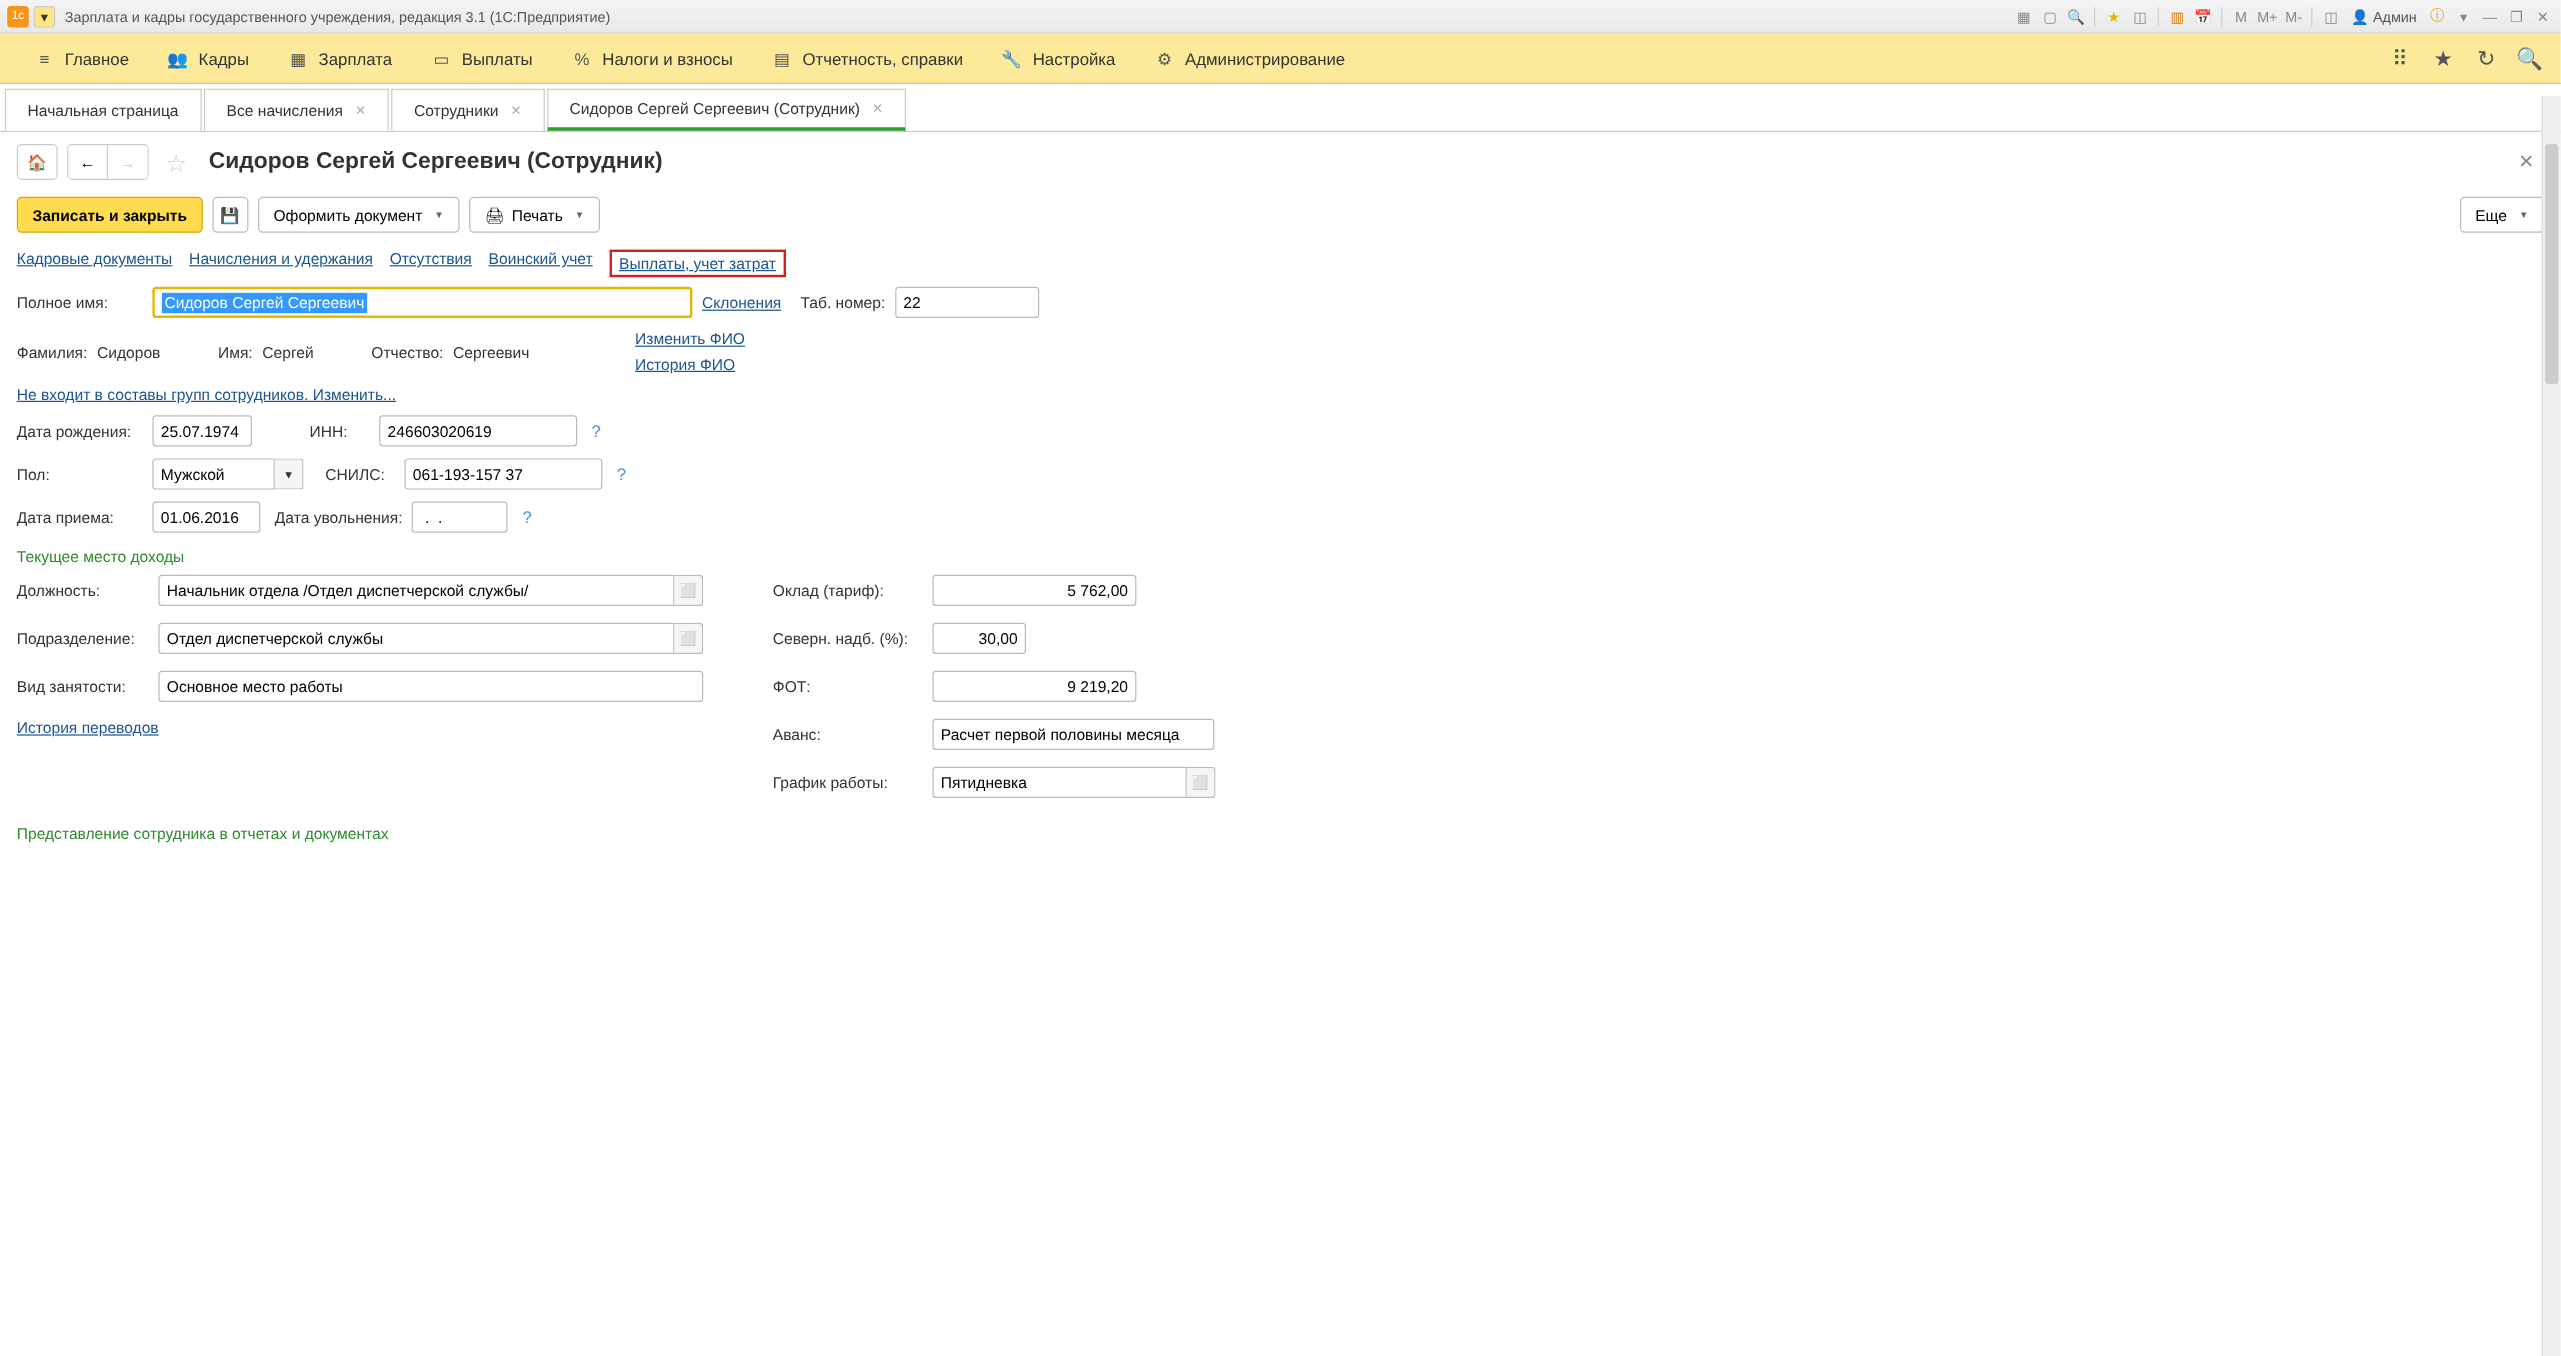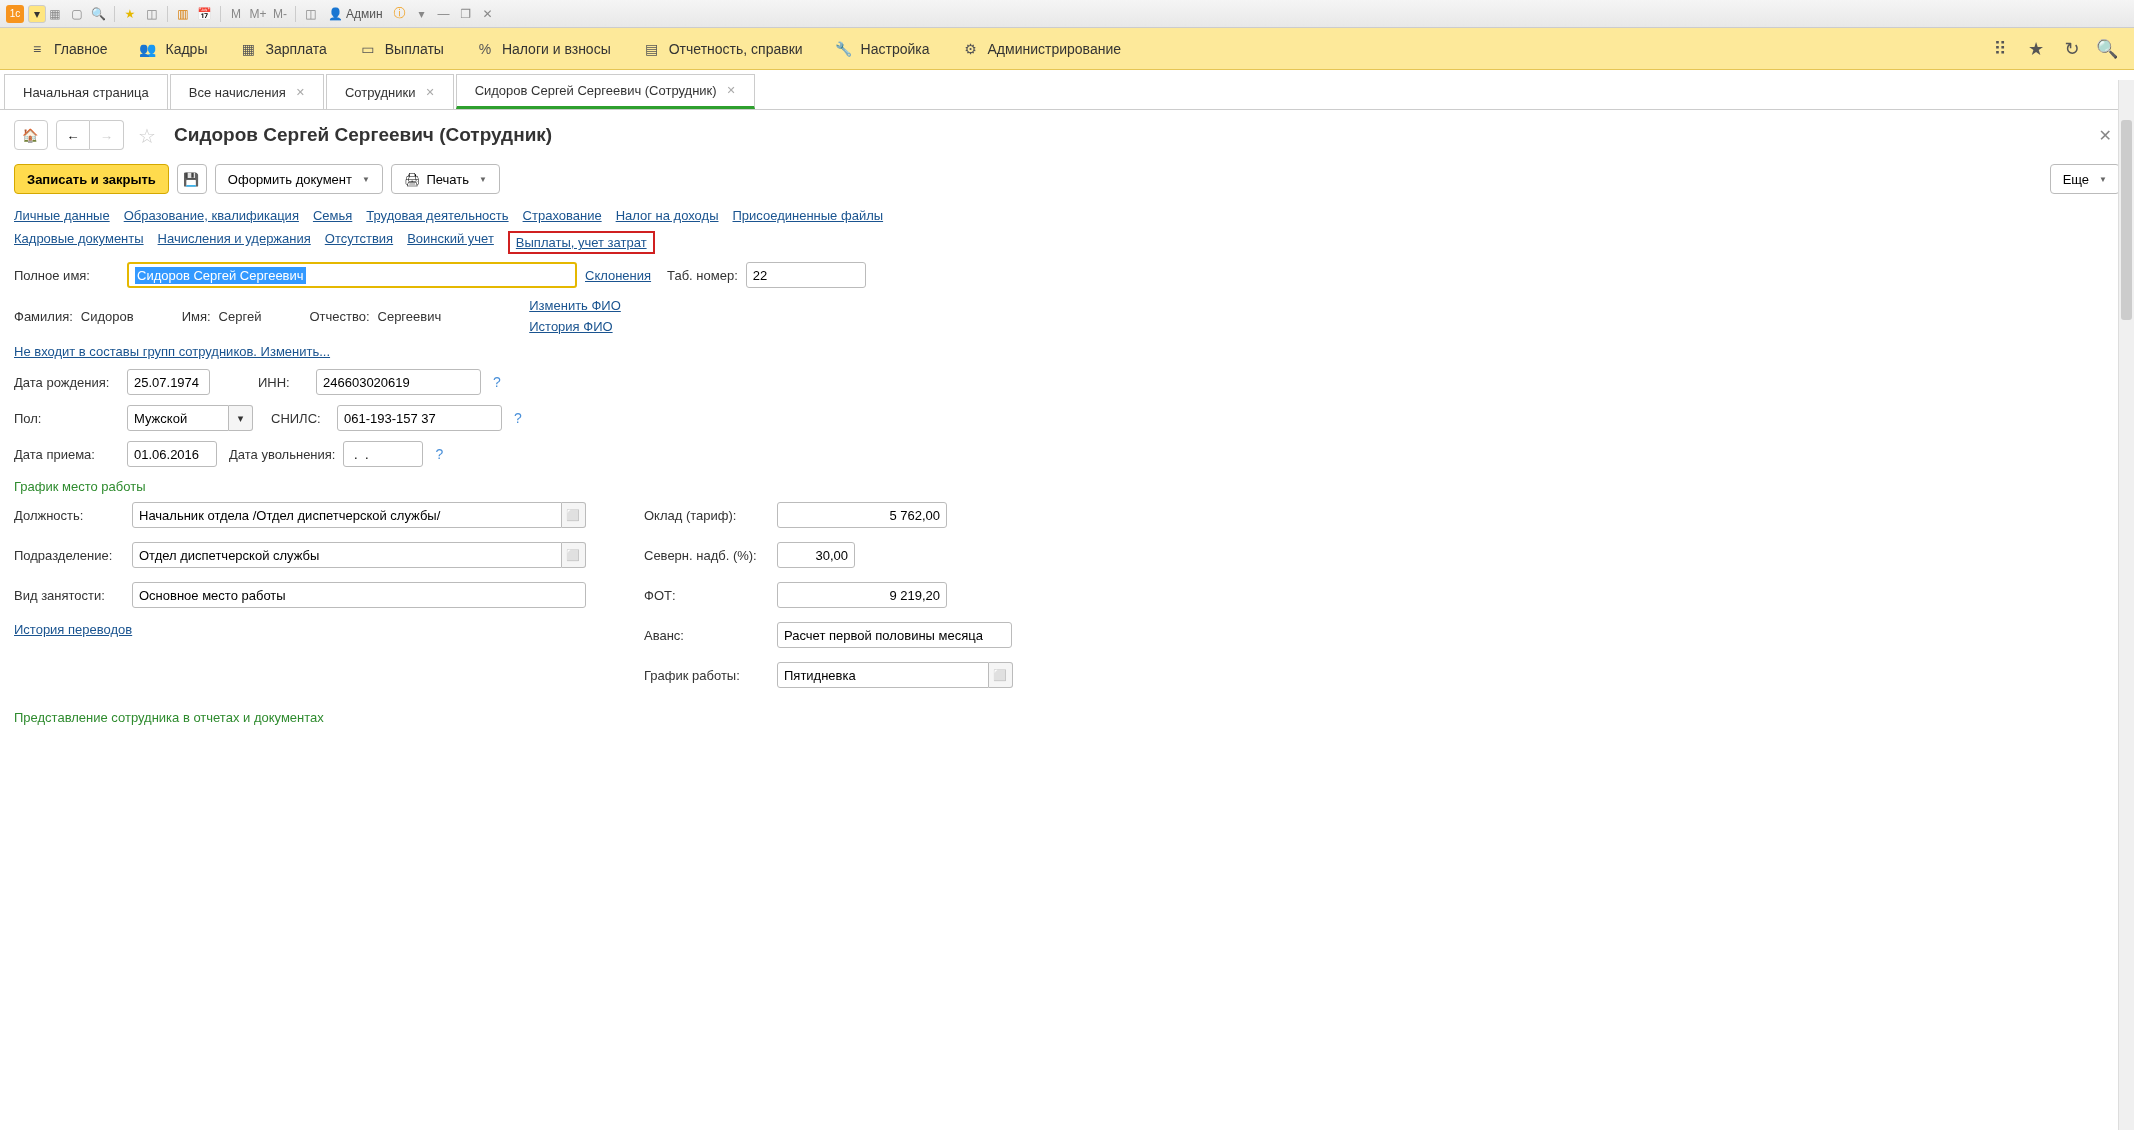--- a/index.html
+++ b/index.html
@@ -58,20 +58,21 @@
 .scrollbar-thumb { position: absolute; left: 2px; right: 2px; top: 40px; height: 200px; background: #ccc; border-radius: 3px; }
 </style>
 </head>
 <body>
 
 <div class="titlebar">
   <div class="titlebar-icons-left">
     <span class="tb-icon yc-icon">1c</span>
     <span class="tb-icon" style="background:#ffe680;border:1px solid #ccc;">▾</span>
   </div>
+  <span class="titlebar-title">Зарплата и кадры государственного учреждения, редакция 3.1  (1С:Предприятие)</span>
   <div class="titlebar-icons-right">
     <span class="tb-icon">▦</span>
     <span class="tb-icon">▢</span>
     <span class="tb-icon">🔍</span>
     <span class="sep"></span>
     <span class="tb-icon" style="color:#e5b800;">★</span>
     <span class="tb-icon">◫</span>
     <span class="sep"></span>
     <span class="tb-icon" style="color:#d77a00;">▥</span>
     <span class="tb-icon" style="color:#d77a00;">📅</span>
@@ -185,29 +186,20 @@
       <span>Печать</span>
     </button>
   <div class="toolbar-spacer"></div>
   <button class="btn btn-dropdown">
       <span>Еще</span>
     </button>
 </div>
 
 <div class="form-body">
 
-  <div class="link-row">
-    <a>Личные данные</a>
-    <a>Образование, квалификация</a>
-    <a>Семья</a>
-    <a>Трудовая деятельность</a>
-    <a>Страхование</a>
-    <a>Налог на доходы</a>
-    <a>Присоединенные файлы</a>
-  </div>
 
   <div class="link-row">
     <a>Кадровые документы</a>
     <a>Начисления и удержания</a>
     <a>Отсутствия</a>
     <a>Воинский учет</a>
     <span class="link-highlighted">Выплаты, учет затрат</span>
   </div>
 
   <div class="form-row">
@@ -257,21 +249,21 @@
   </div>
 
   <div class="form-row">
     <span class="form-label" style="width:105px;">Дата приема:</span>
     <input class="input" style="width: 90px;" value="01.06.2016">
     <span class="form-label" style="margin-left:4px;">Дата увольнения:</span>
     <input class="input" style="width: 80px;" value=" .  .    ">
     <span class="help-icon">?</span>
   </div>
 
-  <div class="section-title">График место работы</div>
+  <div class="section-title">Текущее место доходы</div>
 
   <div class="two-col">
     <div class="col" style="width:590px;">
       <div class="form-row">
         <span class="form-label" style="width:110px;">Должность:</span>
         <div class="lookup-input" style="flex:1;">
           <input class="input" style="width: 430px;" value="Начальник отдела /Отдел диспетчерской службы/">
           <span class="lookup-btn">⬜</span>
         </div>
       </div>

